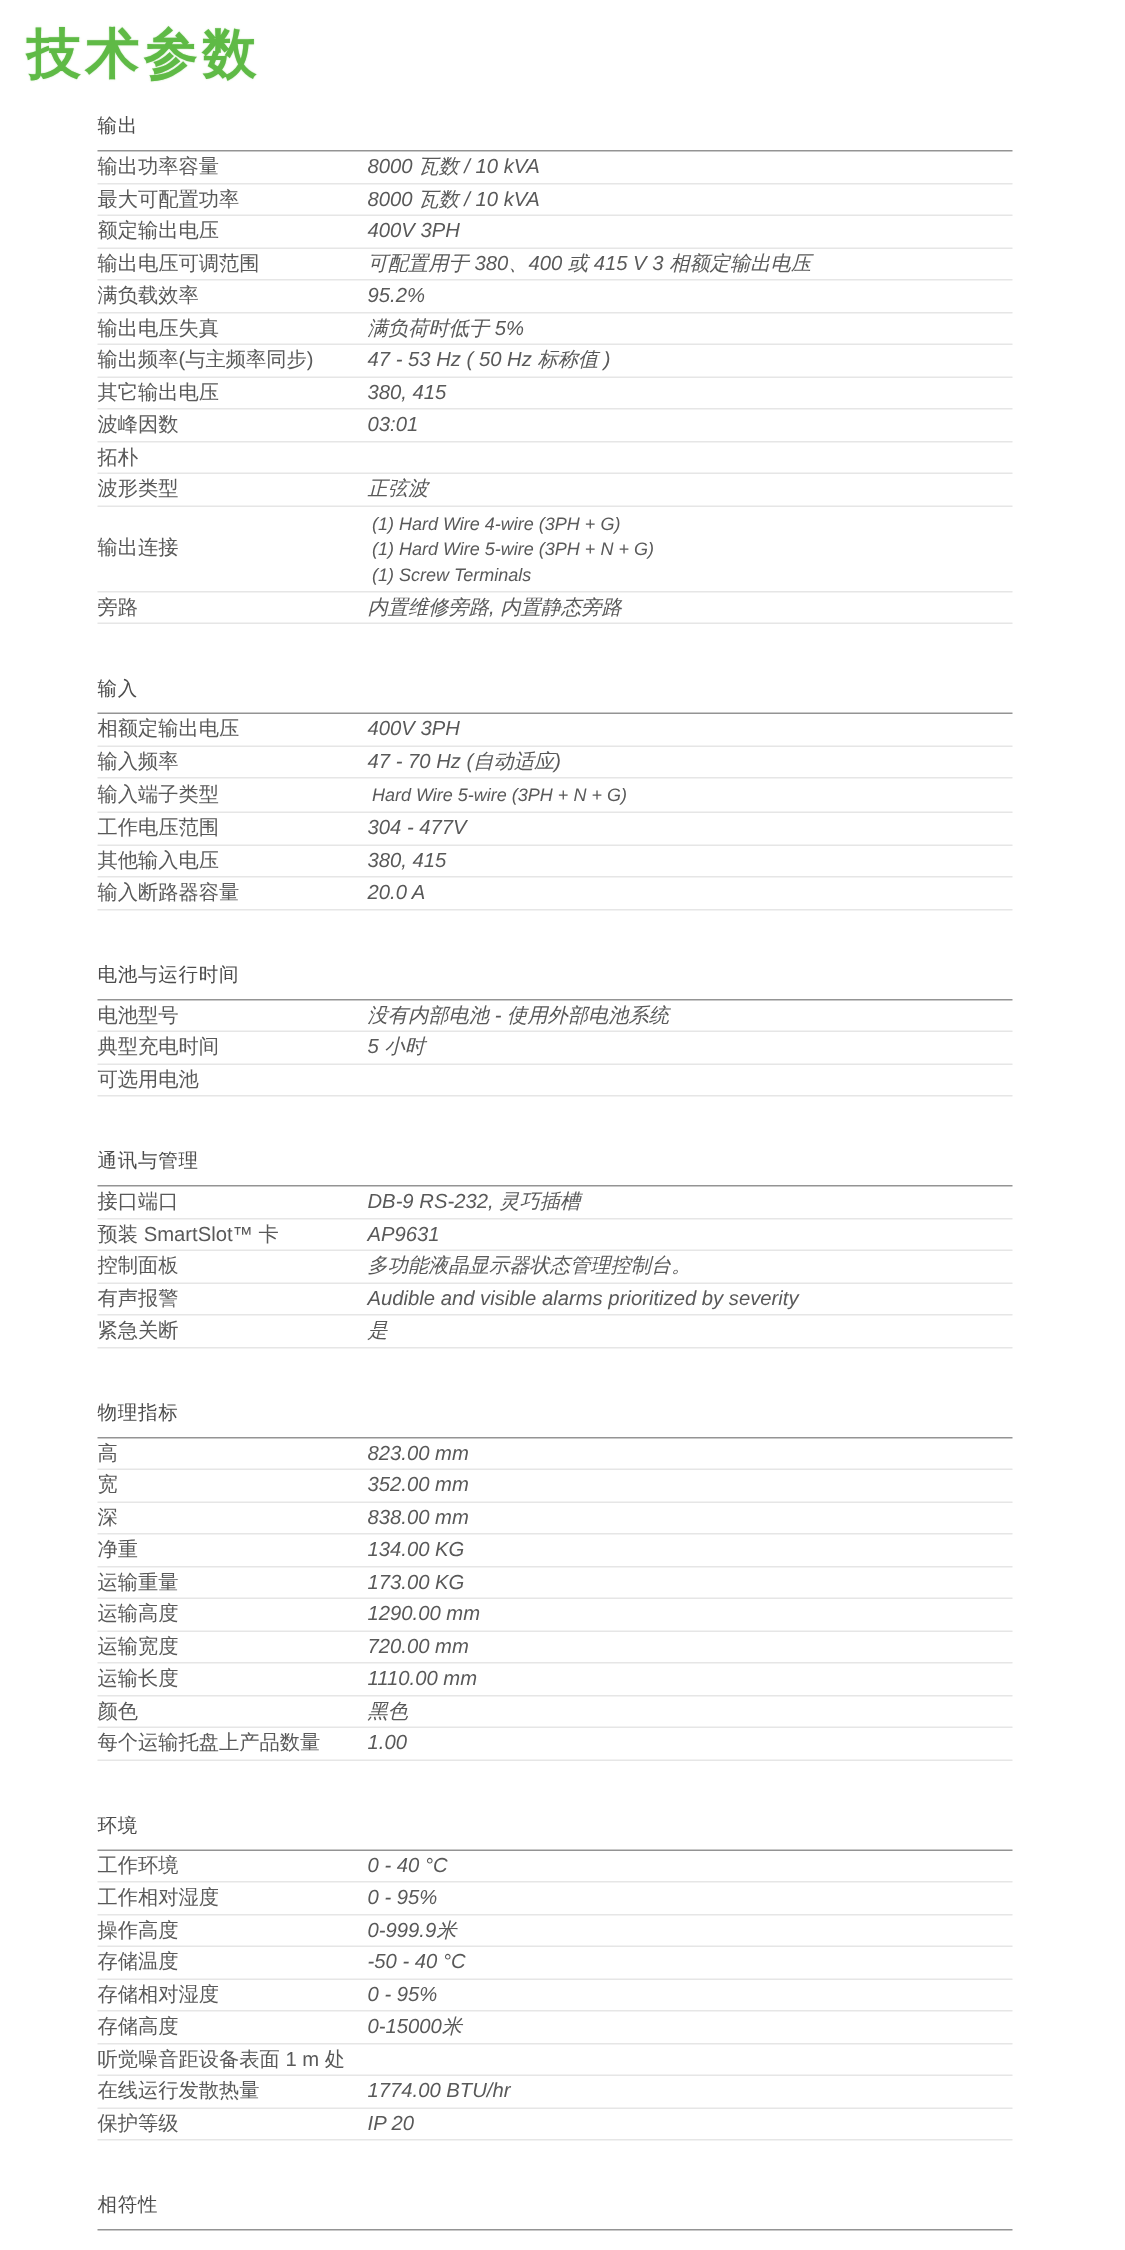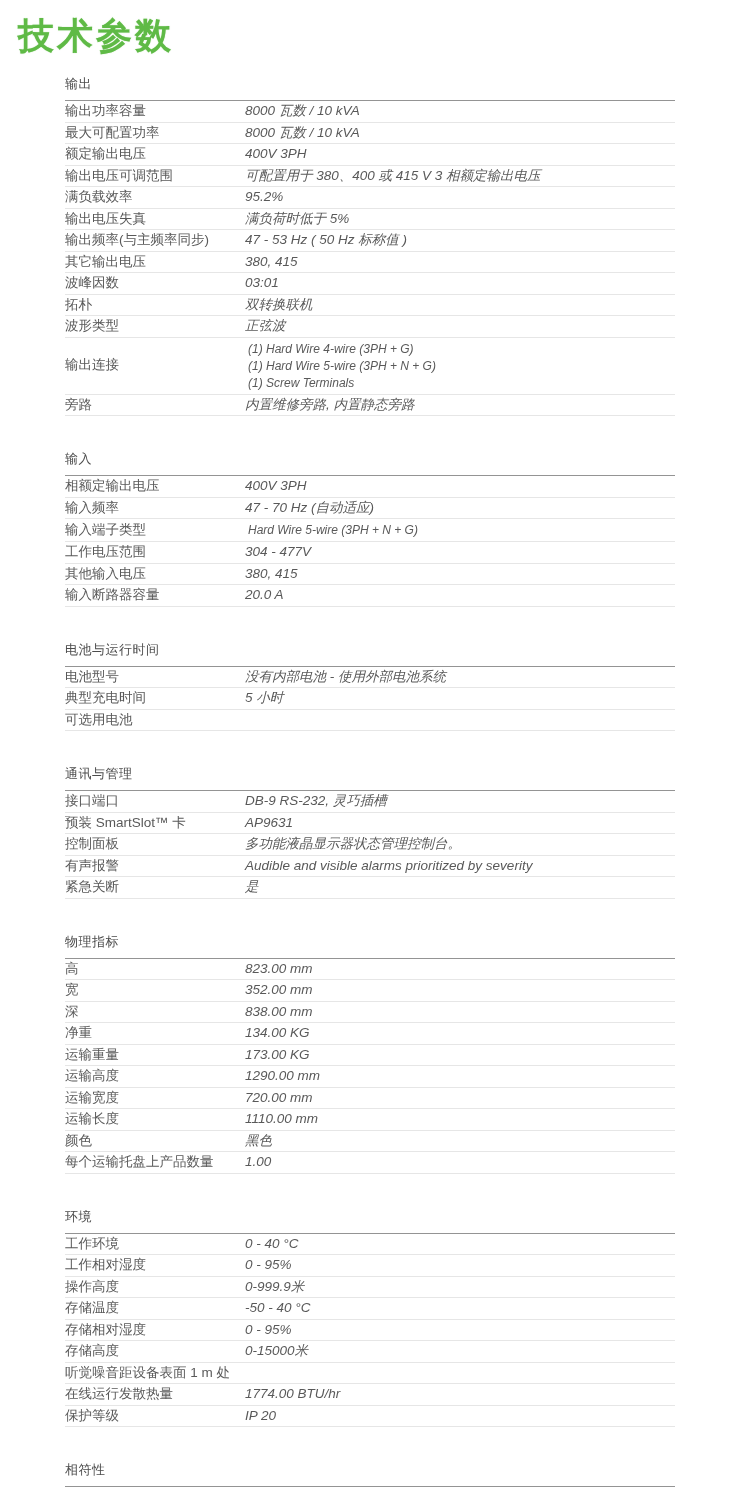--- a/index.html
+++ b/index.html
@@ -96,21 +96,20 @@
       <div class="spec-row">
         <div class="label">其它输出电压</div>
         <div class="value">380, 415</div>
       </div>
       <div class="spec-row">
         <div class="label">波峰因数</div>
         <div class="value">03:01</div>
       </div>
       <div class="spec-row">
         <div class="label">拓朴</div>
-        <div class="value">双转换联机</div>
       </div>
       <div class="spec-row">
         <div class="label">波形类型</div>
         <div class="value">正弦波</div>
       </div>
       <div class="spec-row small">
         <div class="label">输出连接</div>
         <div class="value">
           <div class="line">(1) Hard Wire 4-wire (3PH + G)</div>
           <div class="line">(1) Hard Wire 5-wire (3PH + N + G)</div>

